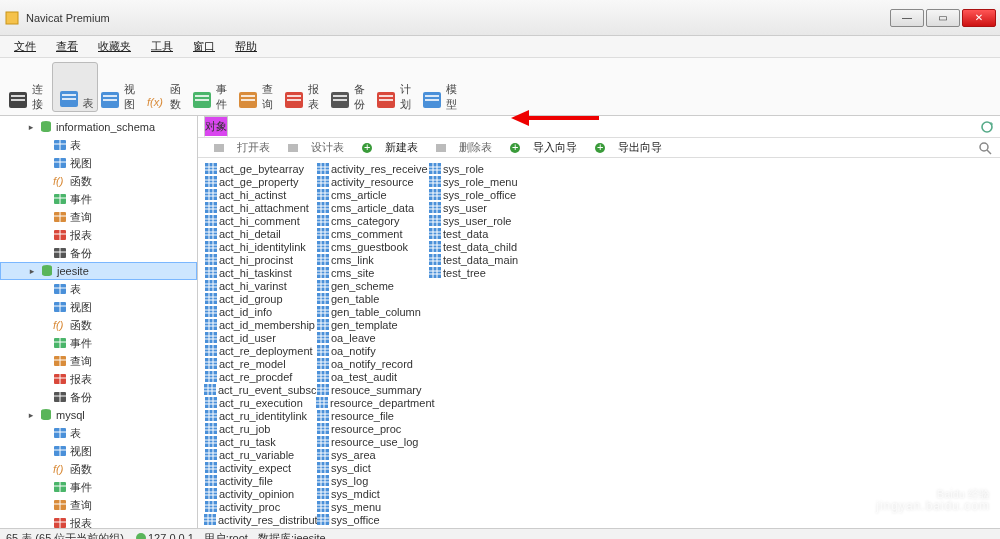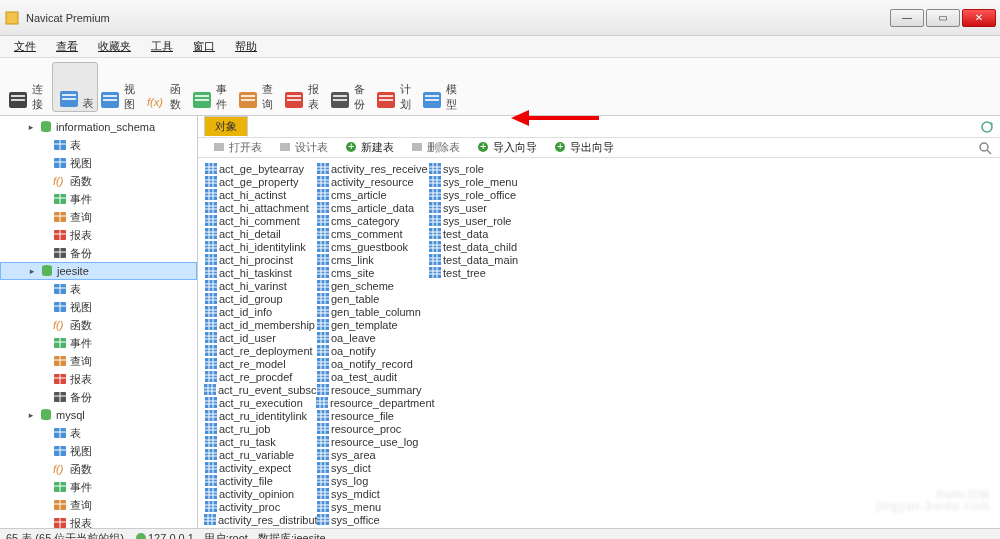--- a/index.html
+++ b/index.html
@@ -28,21 +28,21 @@
 .tnode .exp { width: 10px; display:inline-flex; justify-content:center; color:#555; font-size:9px; }
 .tnode .ticon { width: 14px; height:14px; margin: 0 3px; display:inline-flex; align-items:center; justify-content:center; }
 .tnode.sel { background: #cde6ff; border: 1px solid #7ab7ff; }
 
 .main { flex: 1; display: flex; flex-direction: column; }
 .crumb { height: 22px; border-bottom: 1px solid #ddd; display: flex; align-items: center; padding: 0 6px; color:#333; }
 .crumb .spacer { flex:1; }
 .sicon { width:14px; height:14px; display:inline-block; }
 
 .objbar { height: 24px; border-bottom: 1px solid #ddd; display: flex; align-items: center; padding: 0 8px; gap: 4px; }
-.obtn { display: flex; align-items: flex-start; gap: 3px; color: #666; padding: 2px 6px; }
+.obtn { display: flex; align-items: center; gap: 11px; color: #666; padding: 2px 6px; }
 .obtn.enabled { color: #222; }
 .obtn .oicon { width:14px; height:14px; display:inline-flex; align-items:center; justify-content:center; }
 
 .arrow { position: absolute; left: 511px; top: 108px; pointer-events:none; }
 
 .tablegrid { flex: 1; padding: 4px 6px; display: flex; flex-direction: row; align-items: flex-start; }
 .col { width: 112px; }
 .titem { display: flex; align-items: center; height: 13px; color: #333; white-space: nowrap; }
 .titem .ti { width: 13px; height: 12px; margin-right: 2px; display:inline-flex; align-items:center; justify-content:center; }
 
@@ -426,21 +426,21 @@
             <rect x="1" y="2" width="12" height="10" rx="1" fill="#d9483b"></rect>
             <line x1="1" y1="6" x2="13" y2="6" stroke="#fff"></line>
             <line x1="7" y1="2" x2="7" y2="12" stroke="#fff"></line>
           </svg>
         </span>
         <span>报表</span>
       </div>
     </div>
   <div class="main">
     <div class="crumb">
-      <span style="padding:2px 10px;border:1px solid #ccc;border-bottom-color:#fff;background:#eab308;">对象</span>
+      <span style="padding:2px 0;border:1px solid #ccc;border-bottom-color:#fff;background:#d946ef;">对象</span>
       <span class="spacer"></span>
       <span class="sicon">
           <svg width="14" height="14">
             <circle cx="7" cy="7" r="5" fill="none" stroke="#5a8" stroke-width="1.6"></circle>
             <path d="M10 3 L12 3 L12 5" fill="none" stroke="#5a8"></path>
           </svg>
         </span>
     </div>
     <div class="objbar" id="objbar">
       <span class="obtn">

